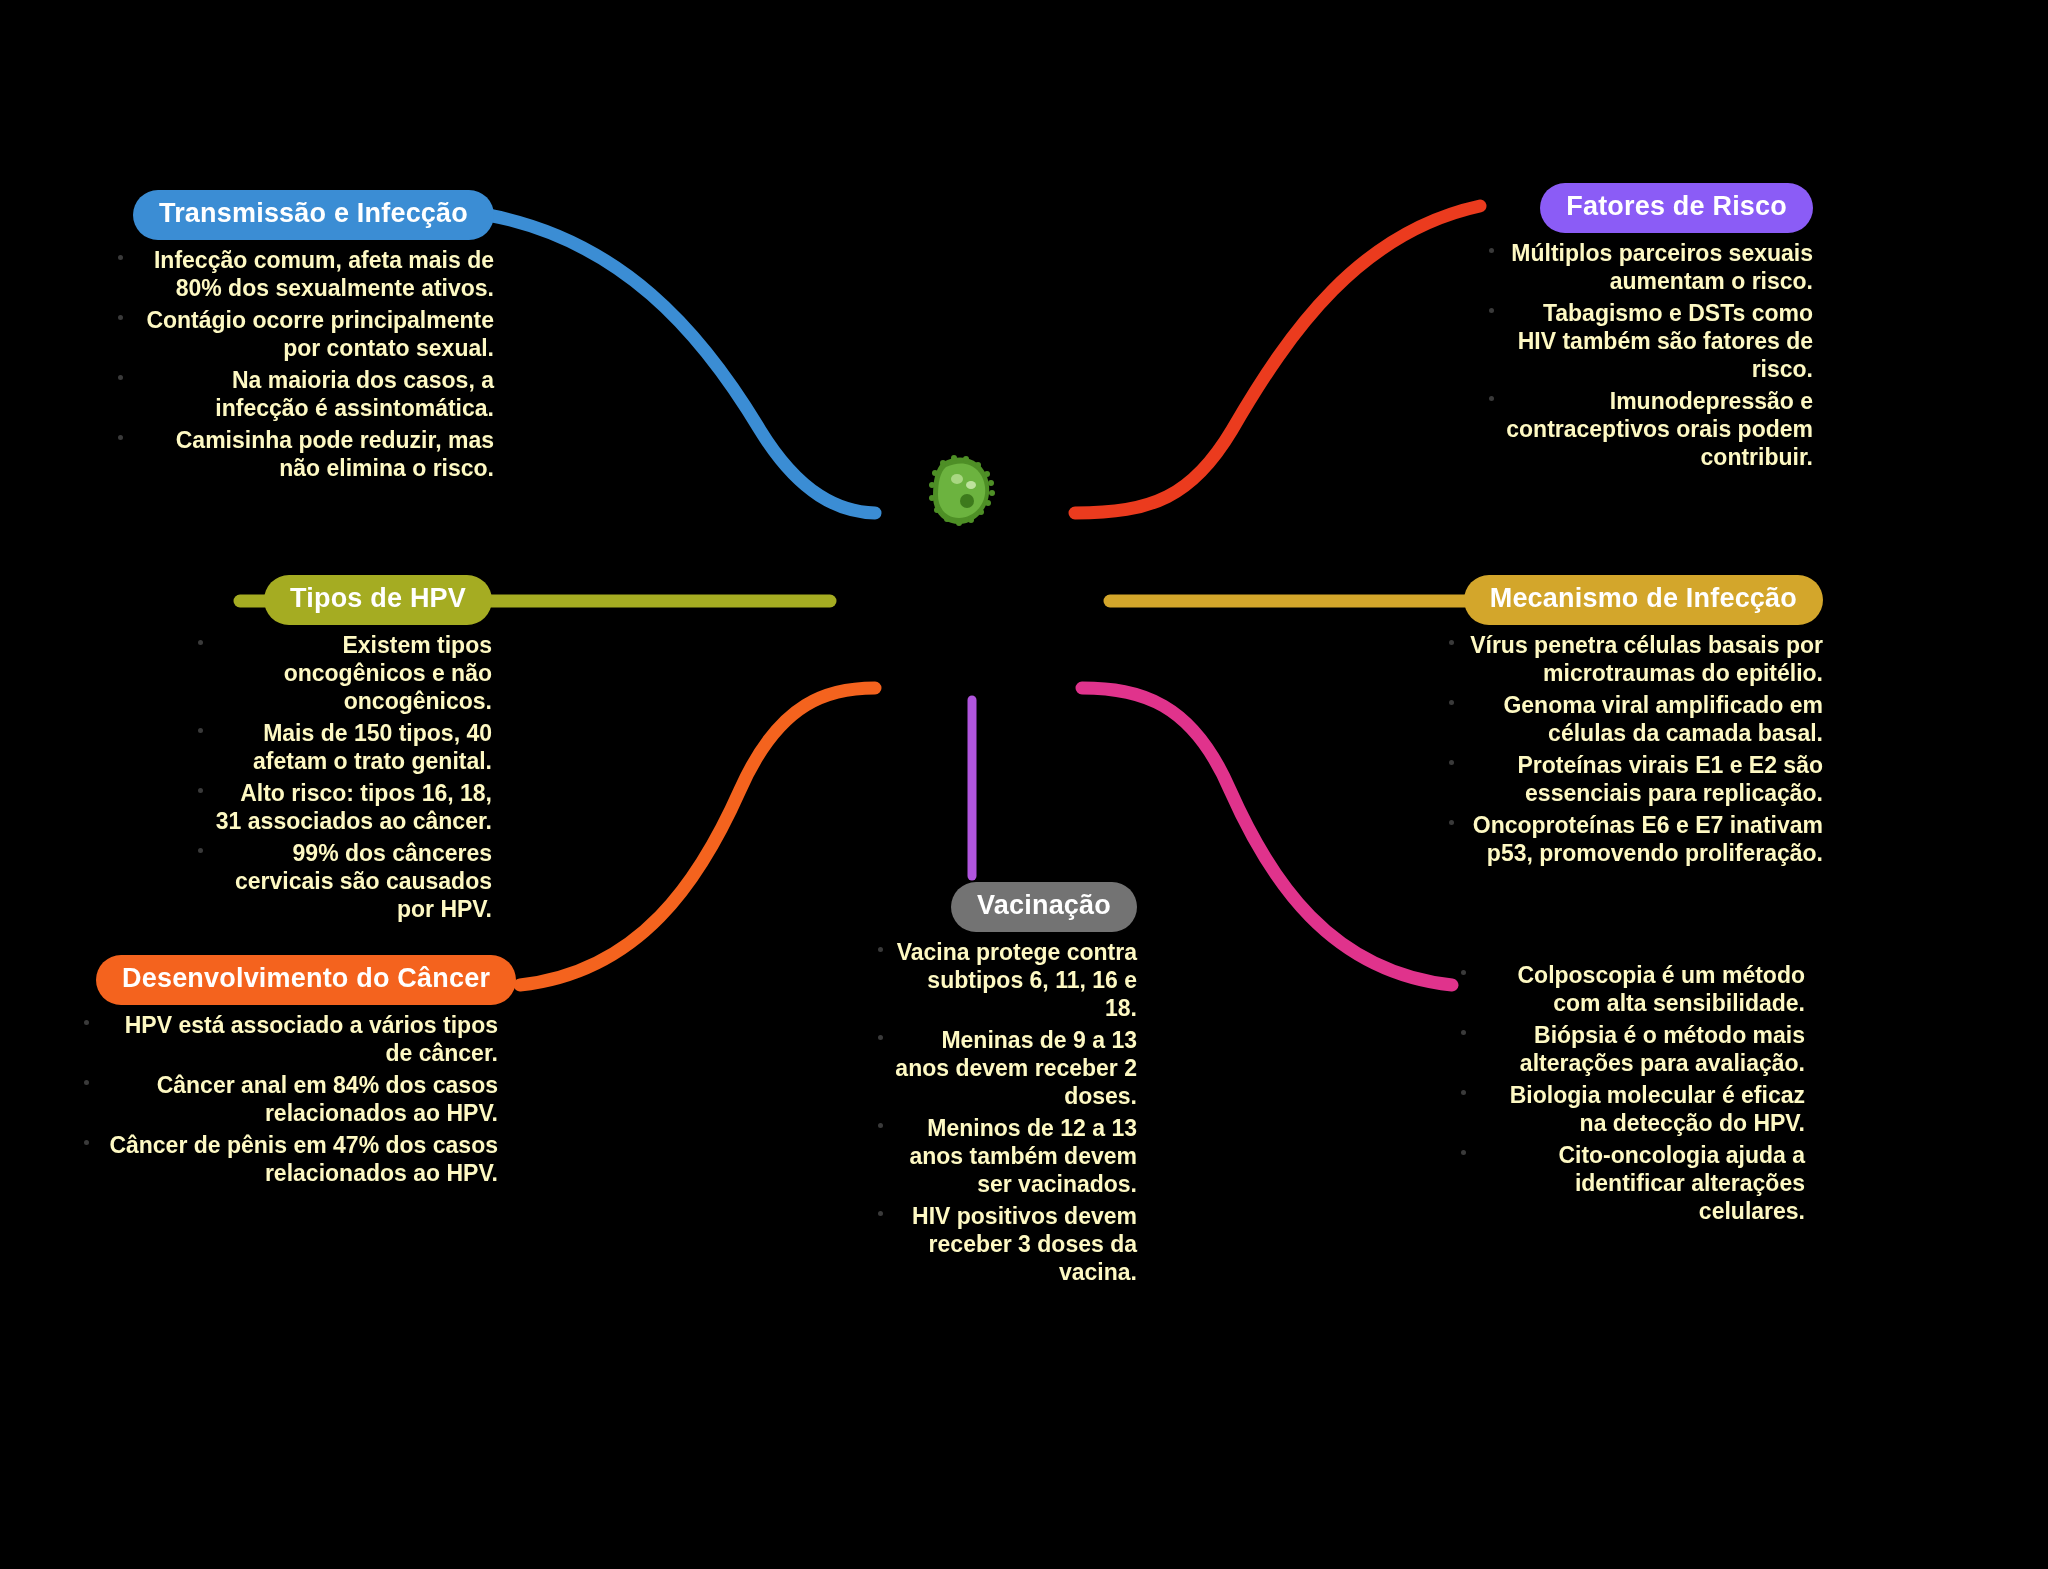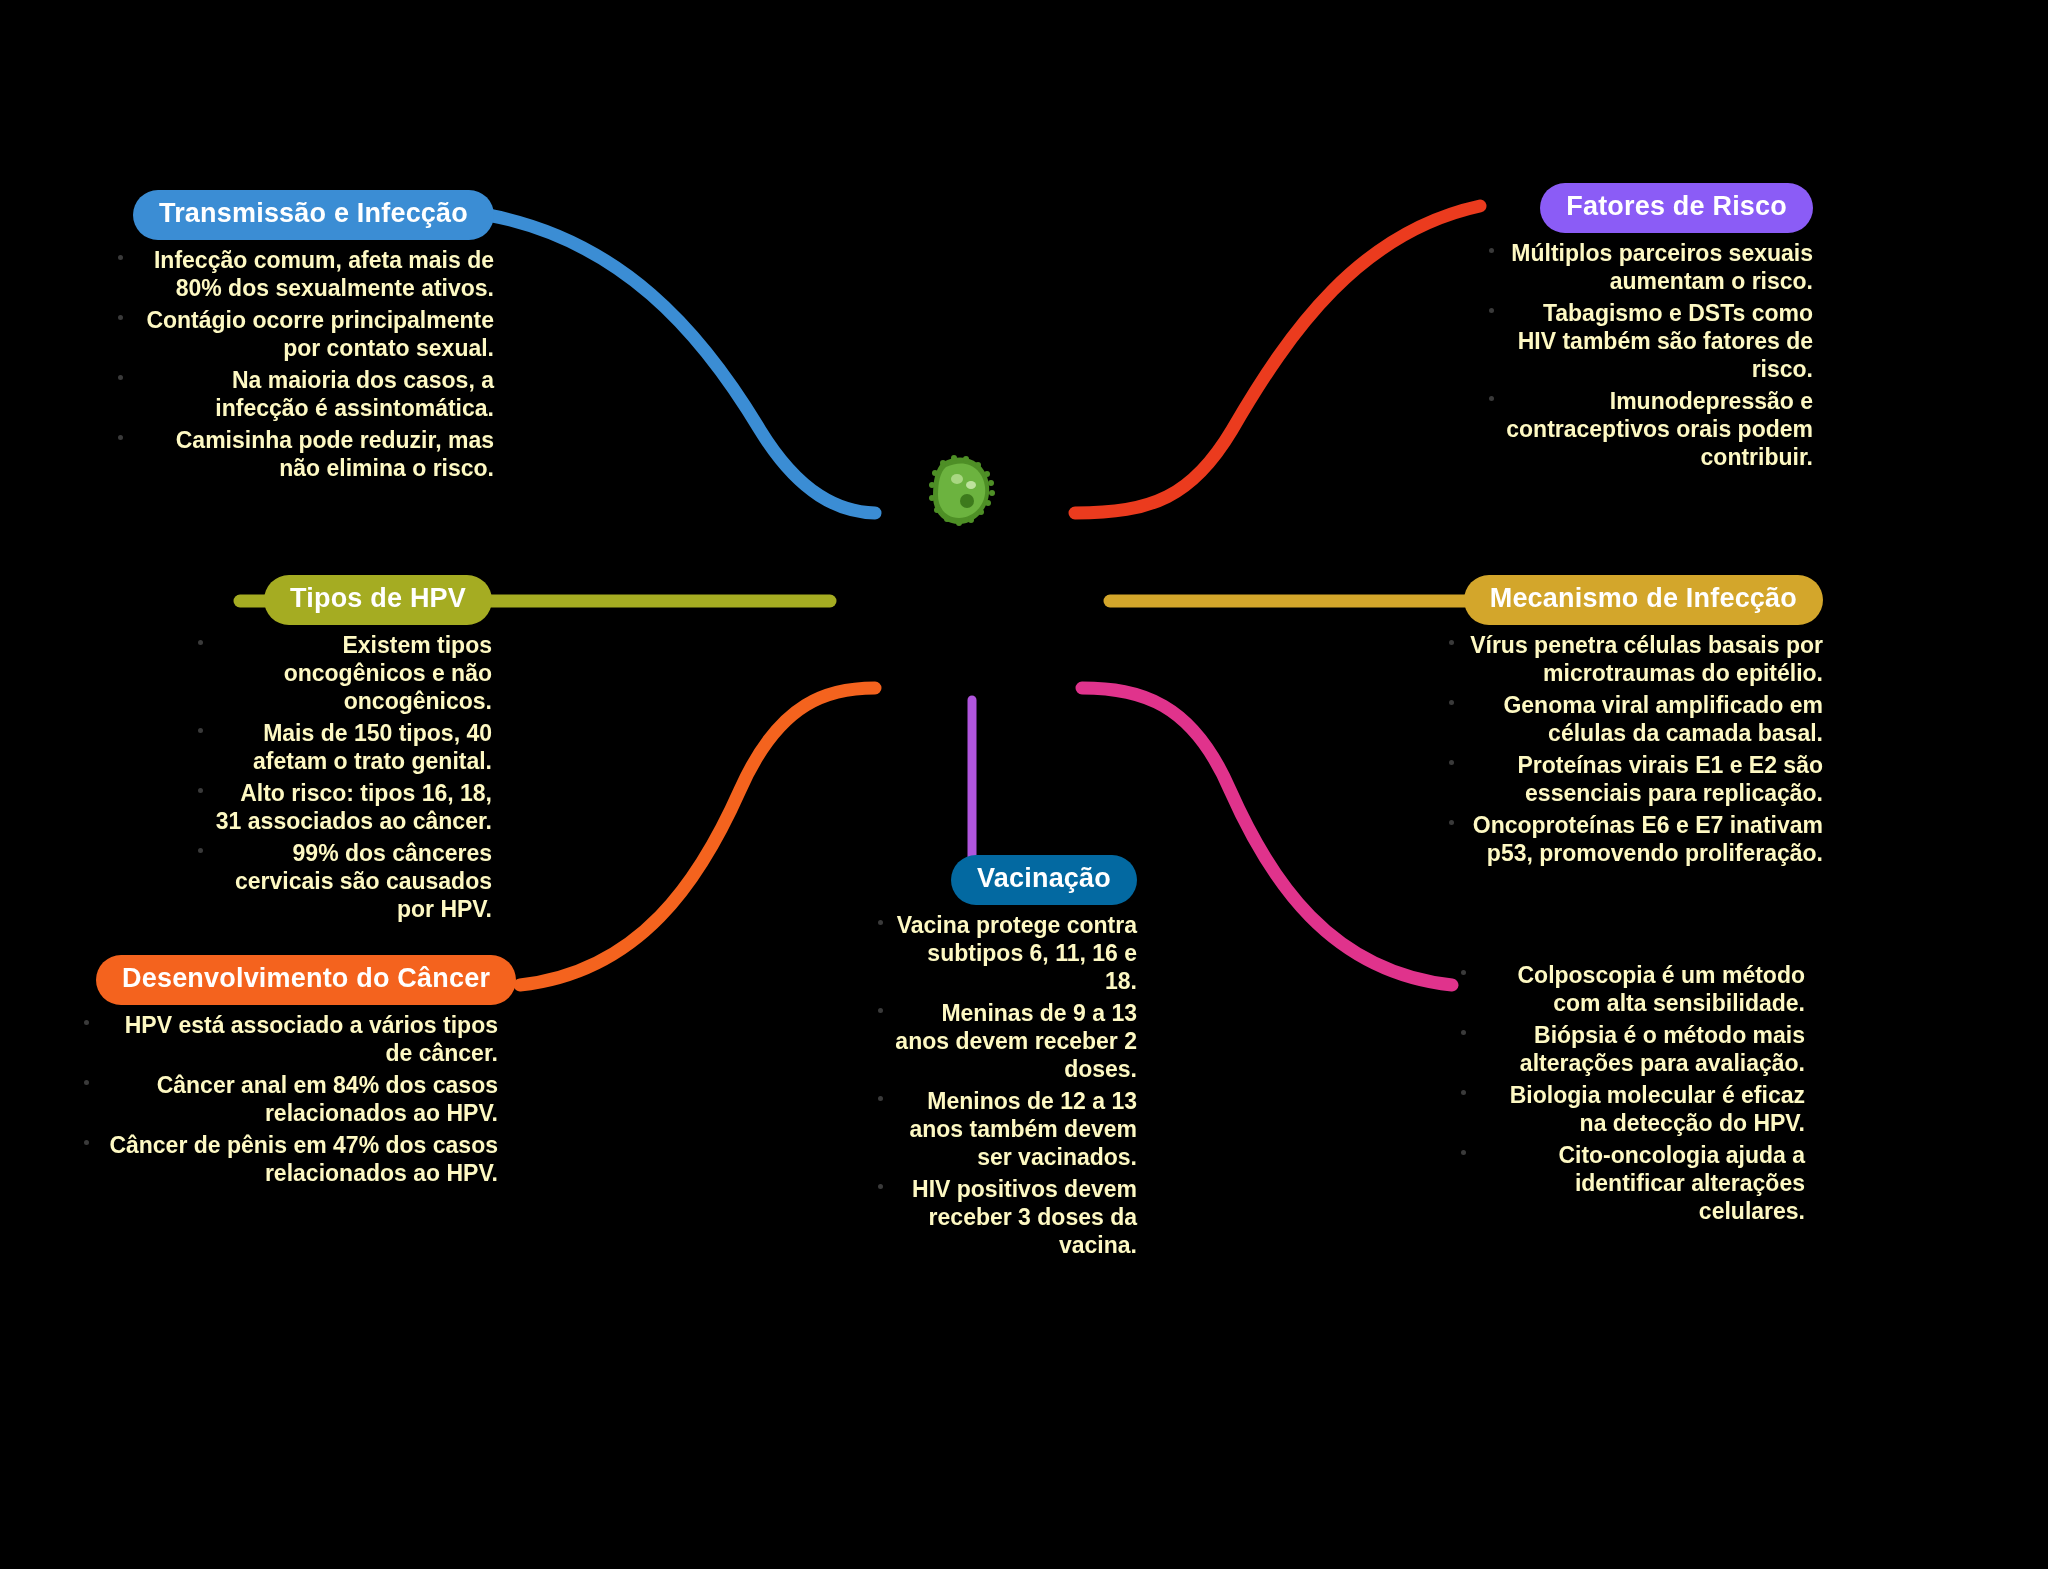--- a/index.html
+++ b/index.html
@@ -169,21 +169,21 @@
   <div class="node" id="n-metodos">
     <ul class="bullets">
       <li>Colposcopia é um método com alta sensibilidade.</li>
       <li>Biópsia é o método mais alterações para avaliação.</li>
       <li>Biologia molecular é eficaz na detecção do HPV.</li>
       <li>Cito-oncologia ajuda a identificar alterações celulares.</li>
     </ul>
   </div>
 
   <div class="node" id="n-vacinacao">
-    <div class="pill" style="background:#0369a1;">Vacinação</div>
+    <div class="pill" style="background:#737373;margin-top:27px;">Vacinação</div>
     <ul class="bullets">
       <li>Vacina protege contra subtipos 6, 11, 16 e 18.</li>
       <li>Meninas de 9 a 13 anos devem receber 2 doses.</li>
       <li>Meninos de 12 a 13 anos também devem ser vacinados.</li>
       <li>HIV positivos devem receber 3 doses da vacina.</li>
     </ul>
   </div>
 
 </div>
 

